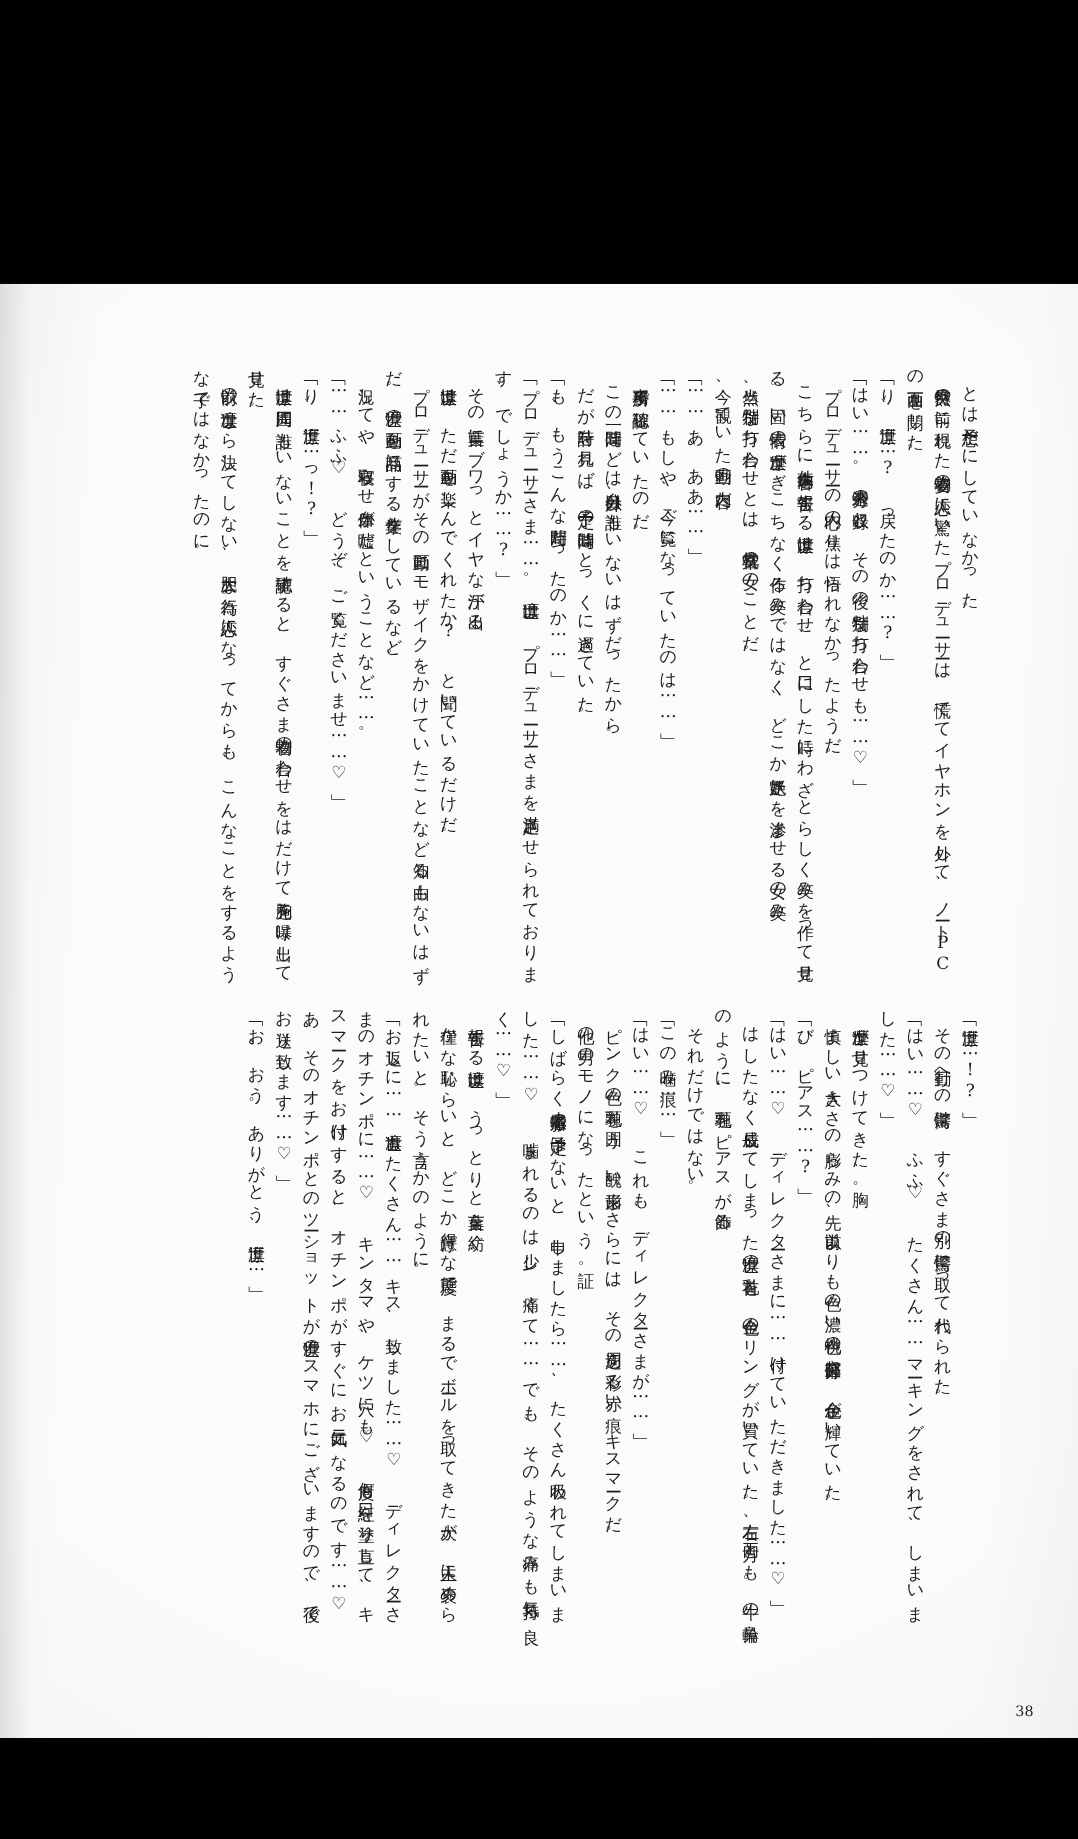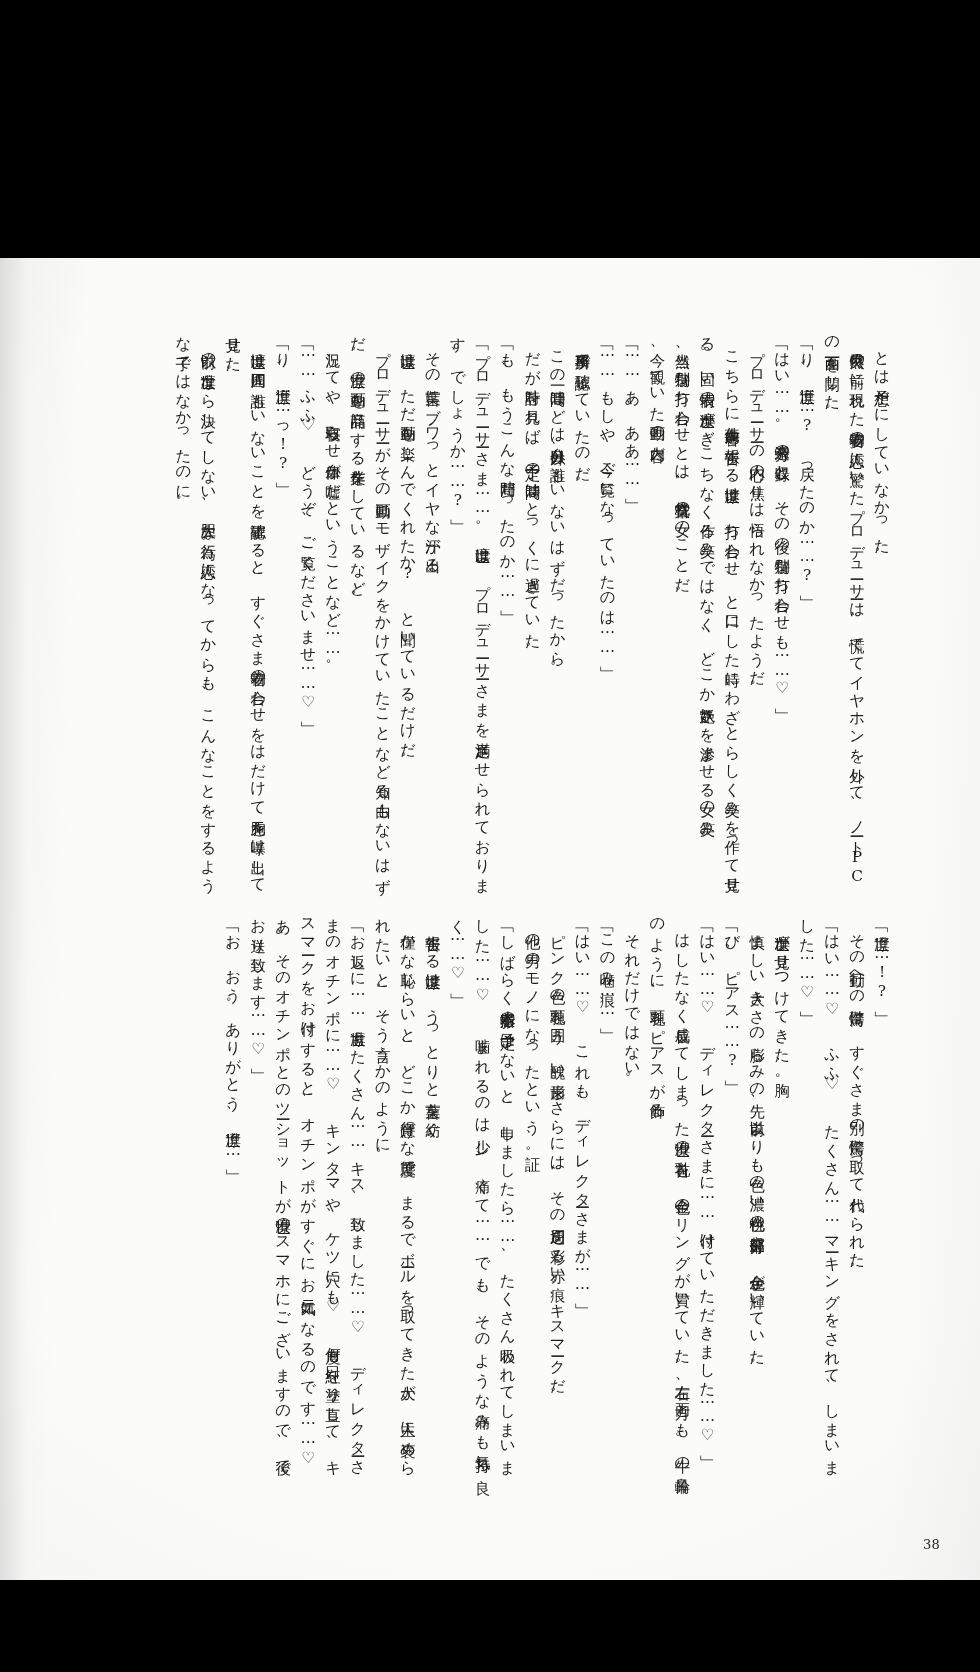--- a/index.html
+++ b/index.html
@@ -93,21 +93,21 @@
   #block-lower {
     top: 650px;
     right: 86px;
     height: 560px;
     width: 840px;
   }
 
   .page-number {
     position: absolute;
     right: 40px;
-    bottom: 28px;
+    bottom: 16px;
     font-family: "DejaVu Serif", "Liberation Serif", serif;
     font-size: 13px;
     color: #1d1d1d;
     letter-spacing: 0.02em;
     z-index: 3;
     text-align: right;
   }
 </style>
 </head>
 <body>

